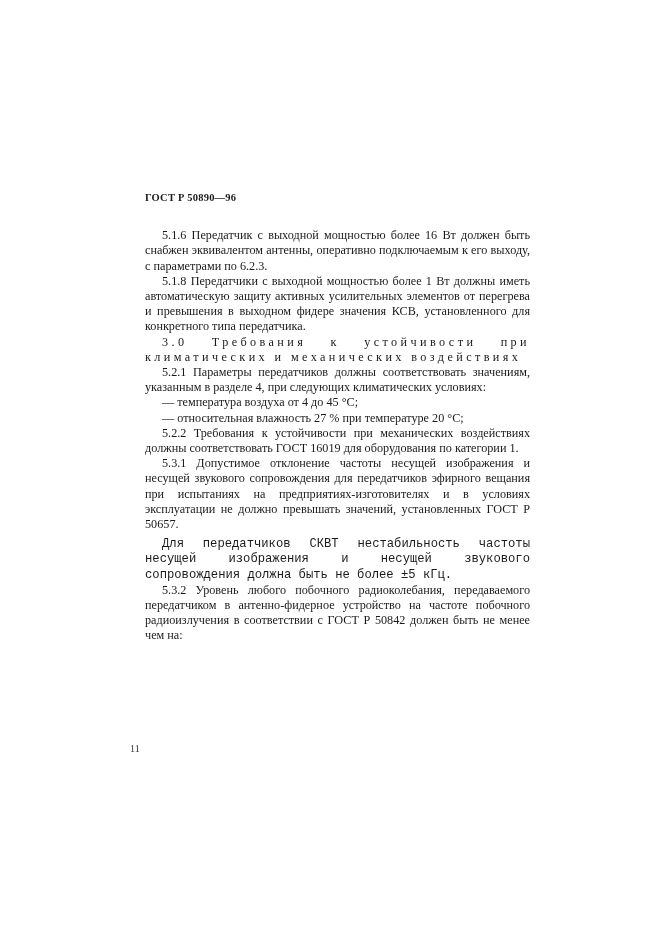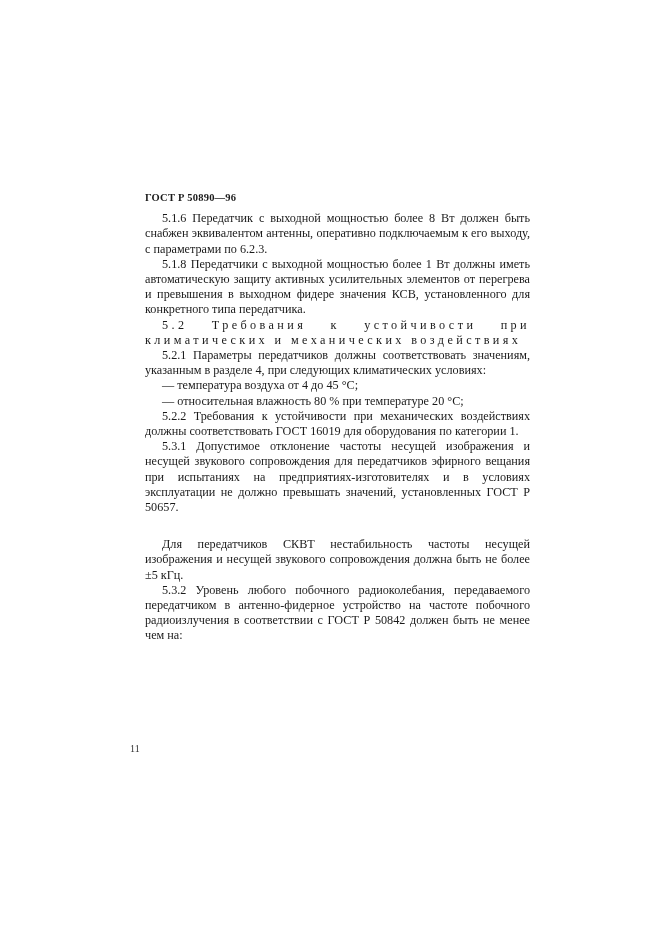--- a/index.html
+++ b/index.html
@@ -2,37 +2,37 @@
 <html><head>
   <meta charset="utf-8">
   <style>
     html, body { margin: 0; padding: 0; background: #ffffff; }
     body { width: 661px; height: 935px; position: relative; overflow: hidden; }
     .page {
       position: absolute; left: 145px; top: 190px; width: 385px;
       font-family: "Liberation Serif", serif; color: #1a1a1a;
       font-size: 12.2px; line-height: 15.2px;
     }
-    .header { font-weight: bold; font-size: 10.5px; margin-bottom: 6px; letter-spacing: 0.2px; }
+    .header { font-weight: bold; font-size: 10.5px; margin-bottom: 23px; letter-spacing: 0.2px; }
     p { margin: 0; text-align: justify; text-indent: 17px; }
     .sp { letter-spacing: 3.4px; }
-    .gap { margin-top: 22px; }
+    .gap { margin-top: 5px; font-family: Liberation Mono, monospace; }
     .dash { text-indent: 17px; }
     .pagenum { position: absolute; left: 130px; top: 743px; font-family: "Liberation Serif", serif; font-size: 10px; color: #333; }
   </style>
 </head>
 <body>
 
 <div class="page">
   <div class="header">ГОСТ Р 50890—96</div>
-  <p>5.1.6 Передатчик с выходной мощностью более 8 Вт должен быть снабжен эквивалентом антенны, оперативно подключаемым к его выходу, с параметрами по 6.2.3.</p>
+  <p>5.1.6 Передатчик с выходной мощностью более 16 Вт должен быть снабжен эквивалентом антенны, оперативно подключаемым к его выходу, с параметрами по 6.2.3.</p>
   <p>5.1.8 Передатчики с выходной мощностью более 1 Вт должны иметь автоматическую защиту активных усилительных элементов от перегрева и превышения в выходном фидере значения КСВ, установленного для конкретного типа передатчика.</p>
-  <p class="sp">5.2 Требования к устойчивости при климатических и механических воздействиях</p>
+  <p class="sp">3.0 Требования к устойчивости при климатических и механических воздействиях</p>
   <p>5.2.1 Параметры передатчиков должны соответствовать значениям, указанным в разделе 4, при следующих климатических условиях:</p>
   <p class="dash">— температура воздуха от 4 до 45 °С;</p>
-  <p class="dash">— относительная влажность 80 % при температуре 20 °С;</p>
+  <p class="dash">— относительная влажность 27 % при температуре 20 °С;</p>
   <p>5.2.2 Требования к устойчивости при механических воздействиях должны соответствовать ГОСТ 16019 для оборудования по категории 1.</p>
   <p>5.3.1 Допустимое отклонение частоты несущей изображения и несущей звукового сопровождения для передатчиков эфирного вещания при испытаниях на предприятиях-изготовителях и в условиях эксплуатации не должно превышать значений, установленных ГОСТ Р 50657.</p>
   <p class="gap">Для передатчиков СКВТ нестабильность частоты несущей изображения и несущей звукового сопровождения должна быть не более ±5 кГц.</p>
   <p>5.3.2 Уровень любого побочного радиоколебания, передаваемого передатчиком в антенно-фидерное устройство на частоте побочного радиоизлучения в соответствии с ГОСТ Р 50842 должен быть не менее чем на:</p>
 </div>
 
 <div class="pagenum">11</div>
 
 </body></html>

